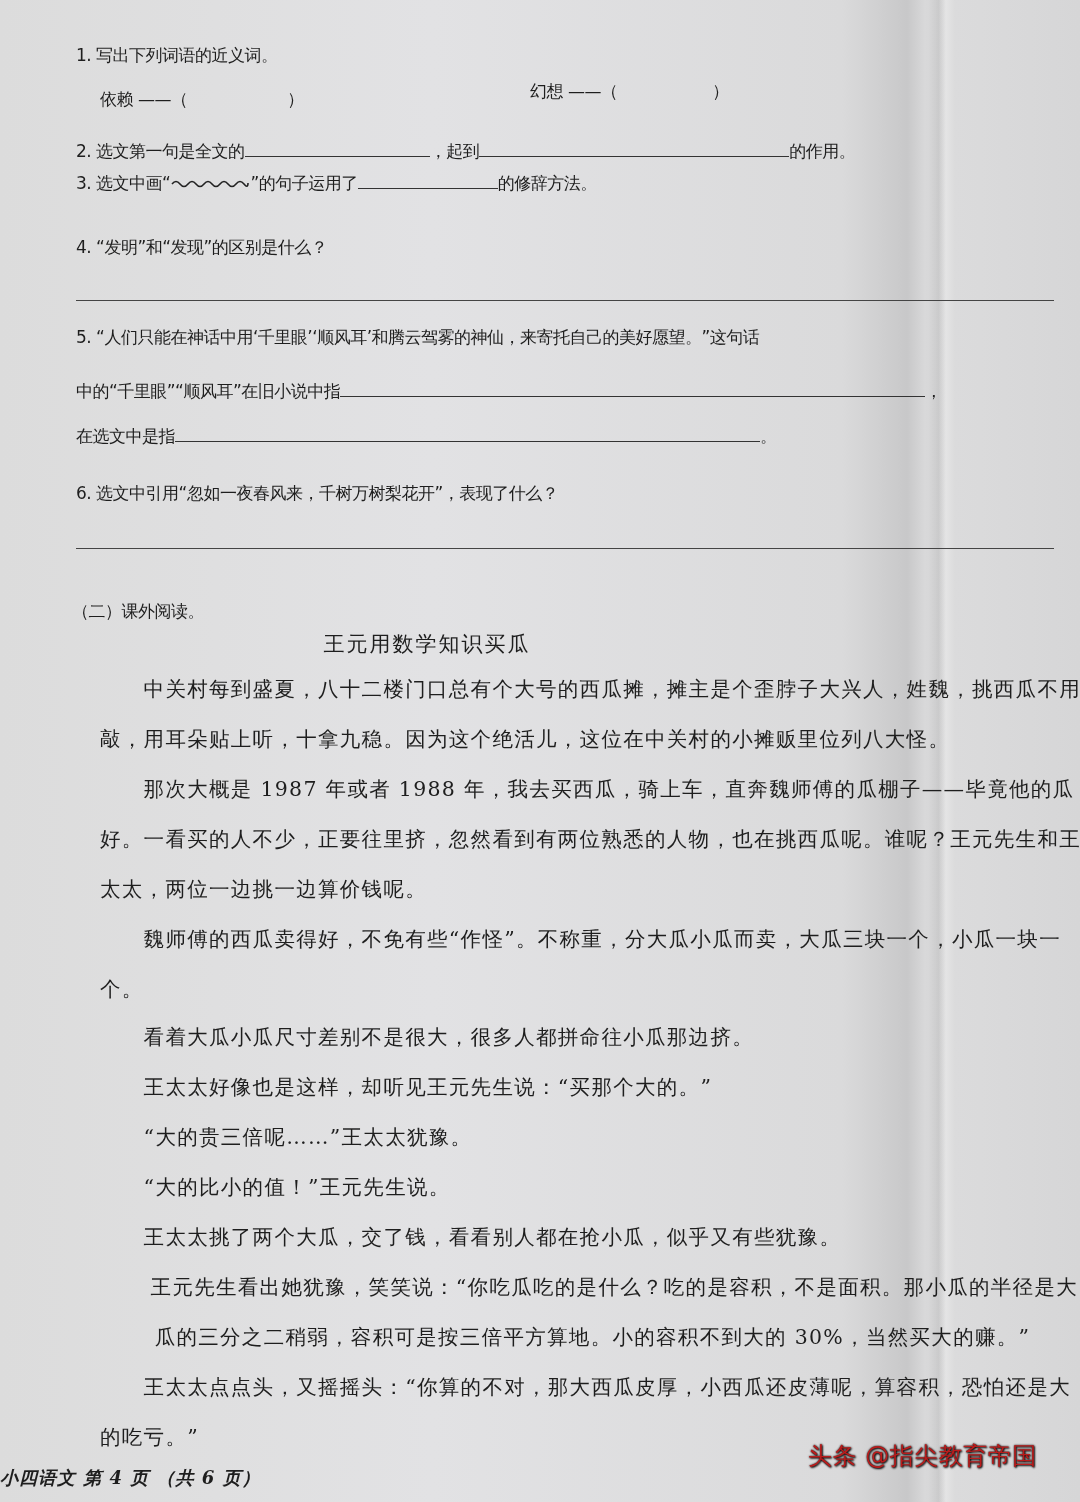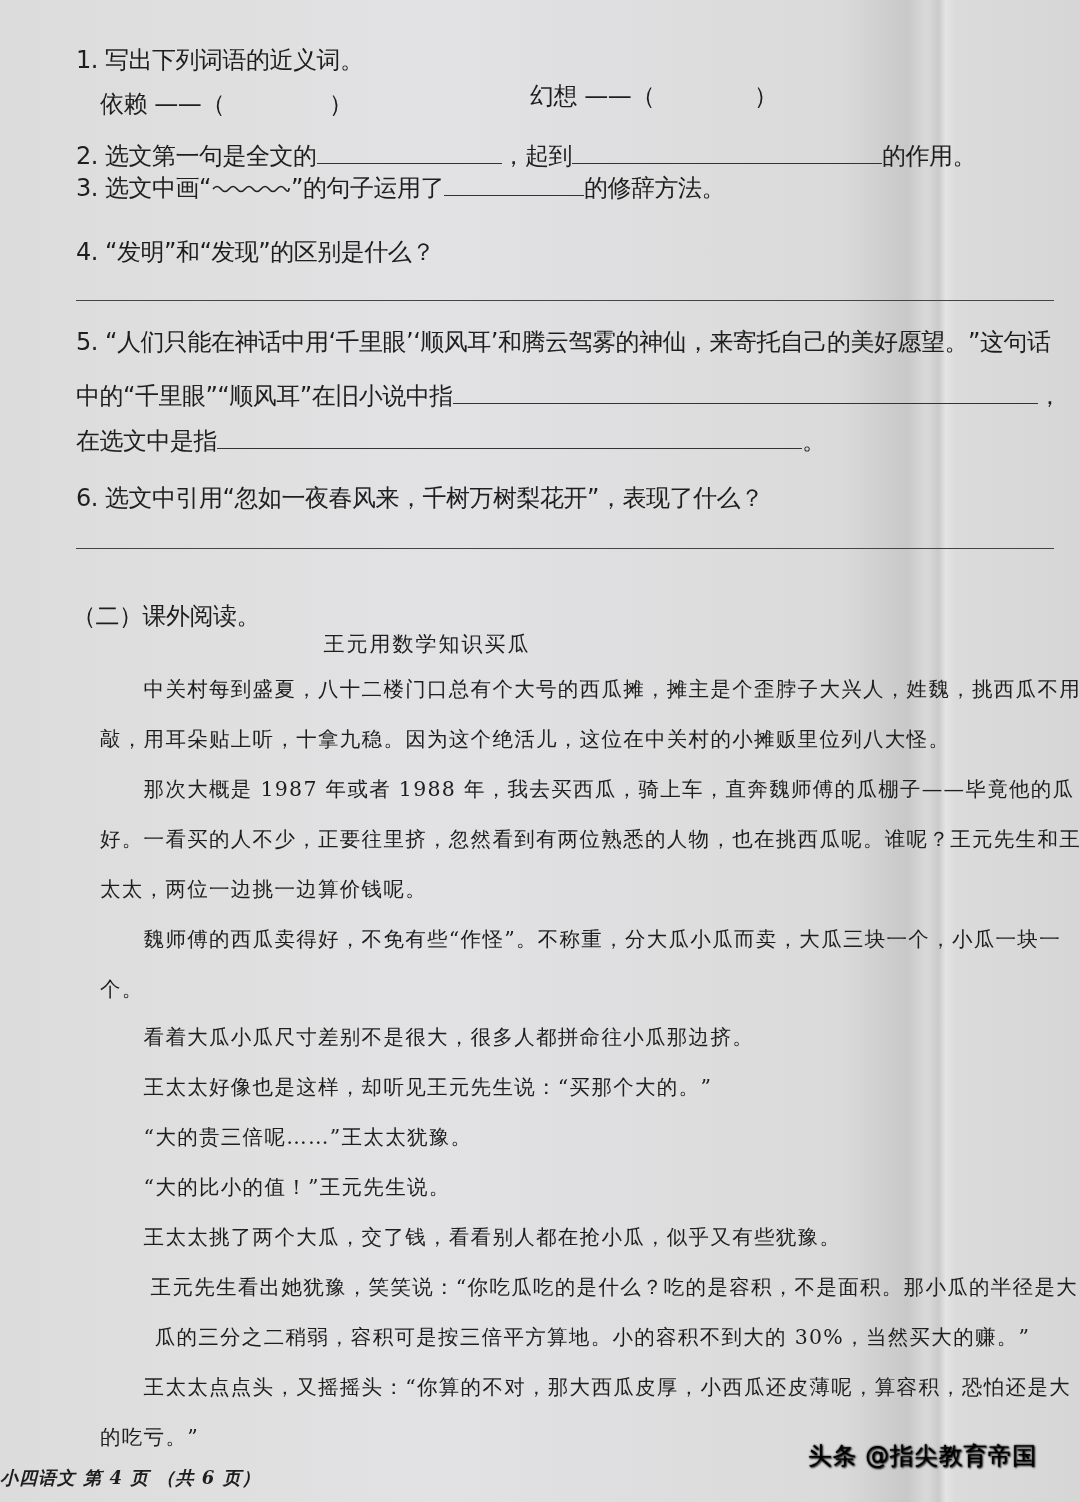--- a/index.html
+++ b/index.html
@@ -7,28 +7,28 @@
     width: 1080px; height: 1502px; overflow: hidden; position: relative;
     background: linear-gradient(90deg, #dcdcdc 0%, #e2e2e4 40%, #dadadb 78%, #c8c8c9 84%, #dcdcdd 86%, #d6d6d7 100%);
     font-family: "DejaVu Sans", sans-serif;
     color: #1e1e1e;
   }
   .fold {
     position: absolute; top: 0; bottom: 0; left: 925px; width: 30px;
     background: linear-gradient(90deg, rgba(0,0,0,0) 0%, rgba(0,0,0,0.08) 45%, rgba(255,255,255,0.25) 70%, rgba(0,0,0,0) 100%);
     pointer-events: none;
   }
-  .q { position: absolute; font-size: 24px; white-space: nowrap; letter-spacing: -0.5px; }
+  .q { position: absolute; font-size: 17px; white-space: nowrap; letter-spacing: -0.5px; }
   .blank { display: inline-block; border-bottom: 1.5px solid #333; vertical-align: baseline; height: 1px; }
   .rule { position: absolute; height: 0; border-top: 1.5px solid #444; }
   .wave { display: inline-block; width: 80px; height: 12px; vertical-align: middle; }
   .title { position: absolute; left: 0; width: 854px; text-align: center; top: 630px; font-family: "DejaVu Serif", serif; font-size: 21px; letter-spacing: 2px; }
   .para { position: absolute; left: 75px; width: 985px; font-family: "DejaVu Serif", serif; font-size: 20.5px; line-height: 50px; letter-spacing: 1.3px; margin-left: 25px; }
   .footer { position: absolute; top: 1466px; left: 0; width: 1080px; text-align: left; font-family: "DejaVu Serif", serif; font-size: 18px; font-weight: bold; letter-spacing: 1px; font-style: italic; }
-  .watermark { position: absolute; left: 808px; top: 1440px; font-size: 24px; color: #000000; text-shadow: 1px 1px 2px #000, 0 0 2px #000; letter-spacing: 0.5px; }
+  .watermark { position: absolute; left: 808px; top: 1440px; font-size: 24px; color: #b91c1c; text-shadow: 1px 1px 2px #000, 0 0 2px #000; letter-spacing: 0.5px; }
 </style>
 </head>
 <body>
 
 <div class="fold"></div>
 
 <div class="q" style="left:76px; top:44px;">
   <span>1. 写出下列词语的近义词。</span>
 </div>
 <div class="q" style="left:100px; top:88px;text-align:center;">

